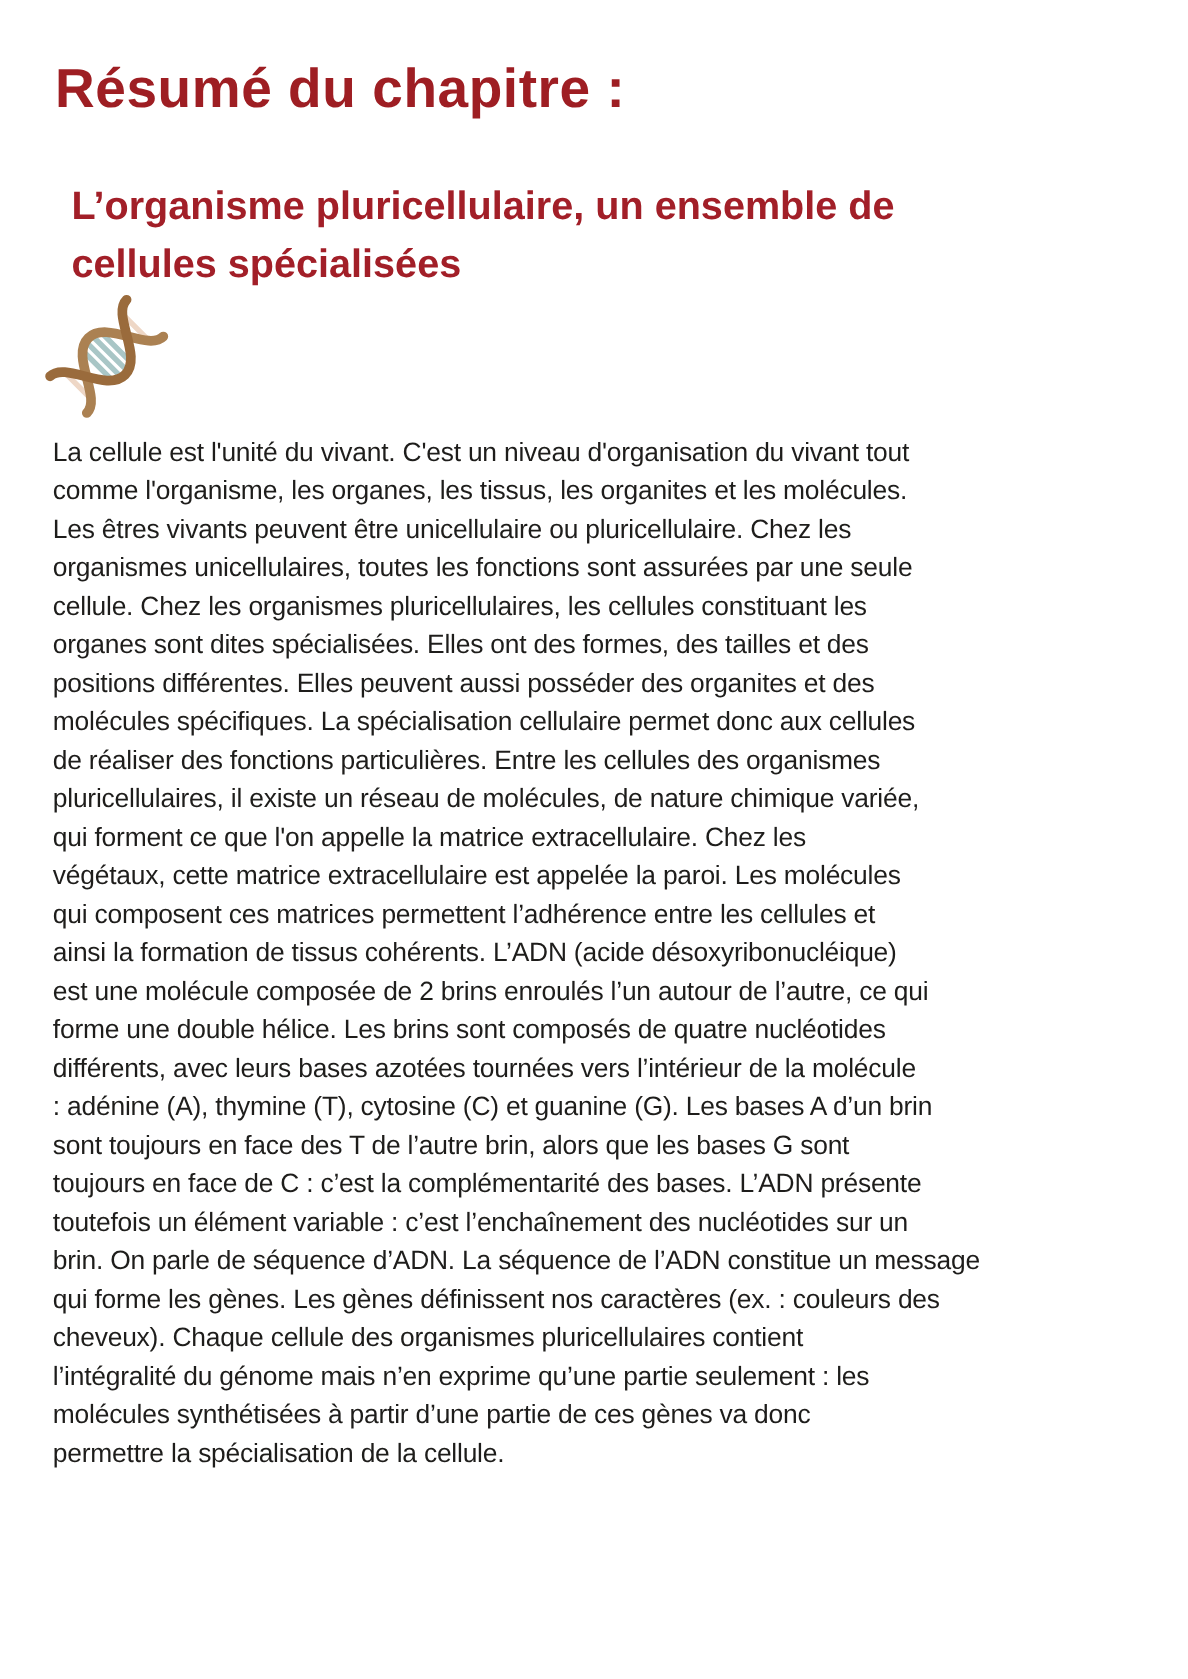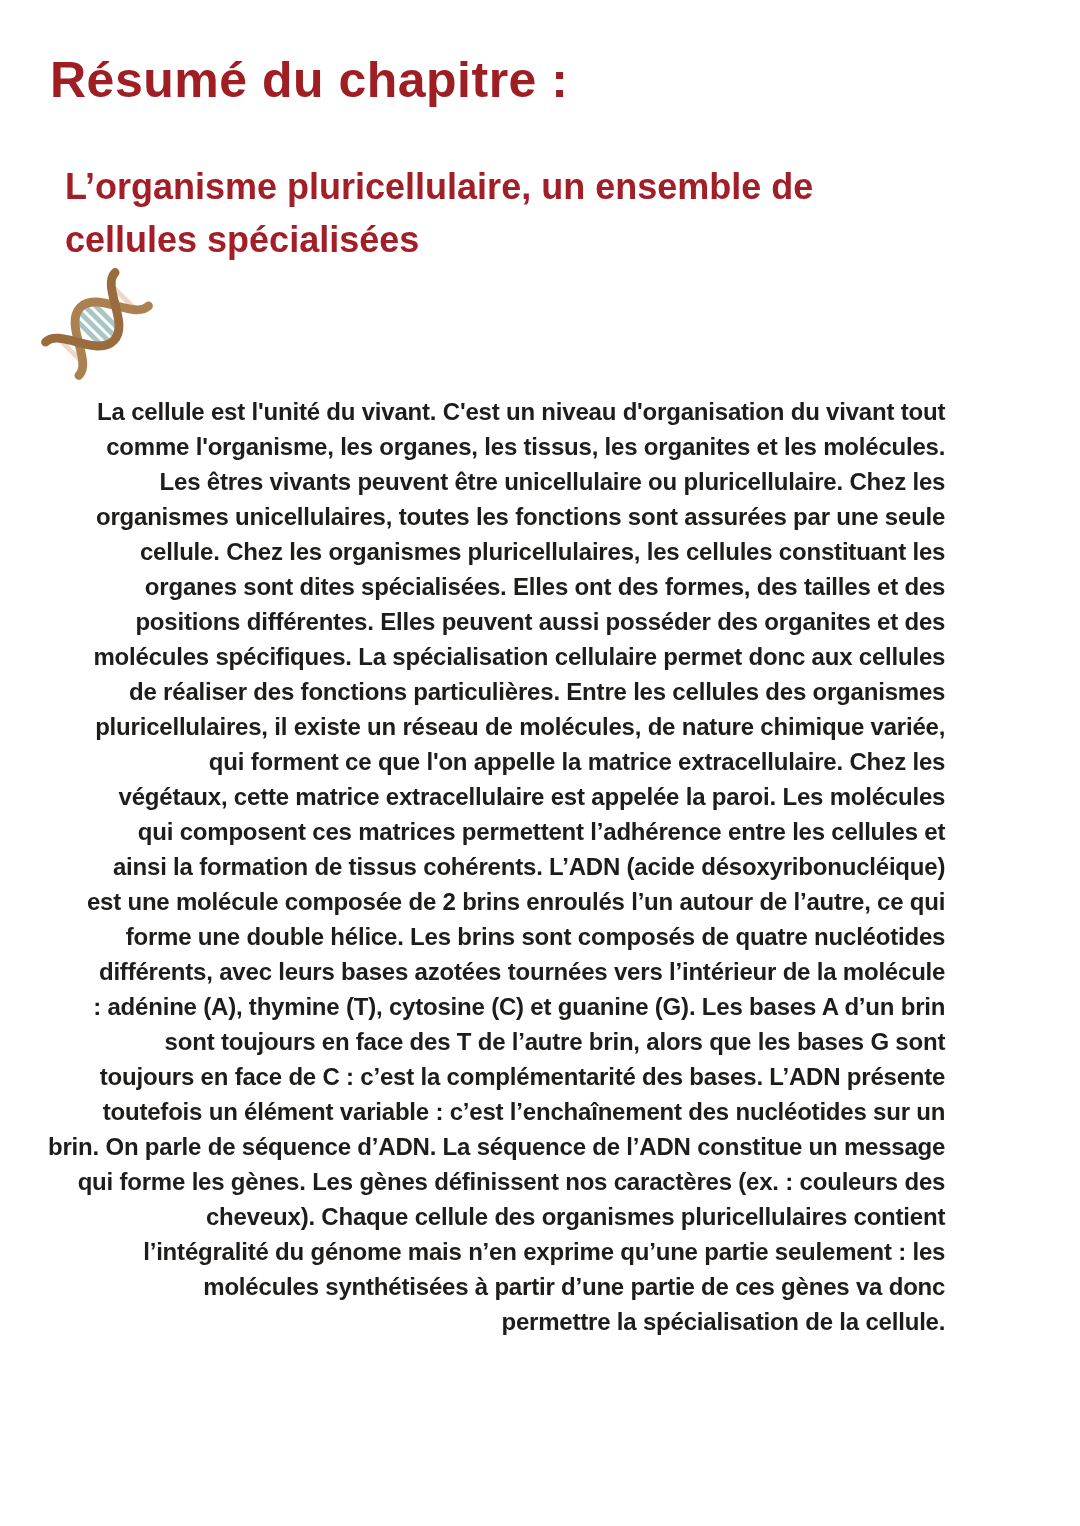--- a/index.html
+++ b/index.html
@@ -59,25 +59,24 @@
   }
   .rung.teal { stroke: var(--dna_rung_teal, #a9c6c6); }
   .rung.pink { stroke: var(--dna_rung_pink, #eed7c6); }
   .body-text {
     position: absolute;
     left: 48px;
     top: 394px;
     margin: 0;
     font-size: 24px;
     line-height: 35px;
-    font-weight: bold;
+    font-weight: normal;
     letter-spacing: -0.2px;
     color: var(--body_text, #1e1d1b);
     white-space: pre;
-    text-align: right;
   }
 </style>
 </head>
 <body>
 
 <div class="page">
 
   <h1 class="title">Résumé du chapitre :</h1>
 
   <h2 class="subtitle">L’organisme pluricellulaire, un ensemble de

